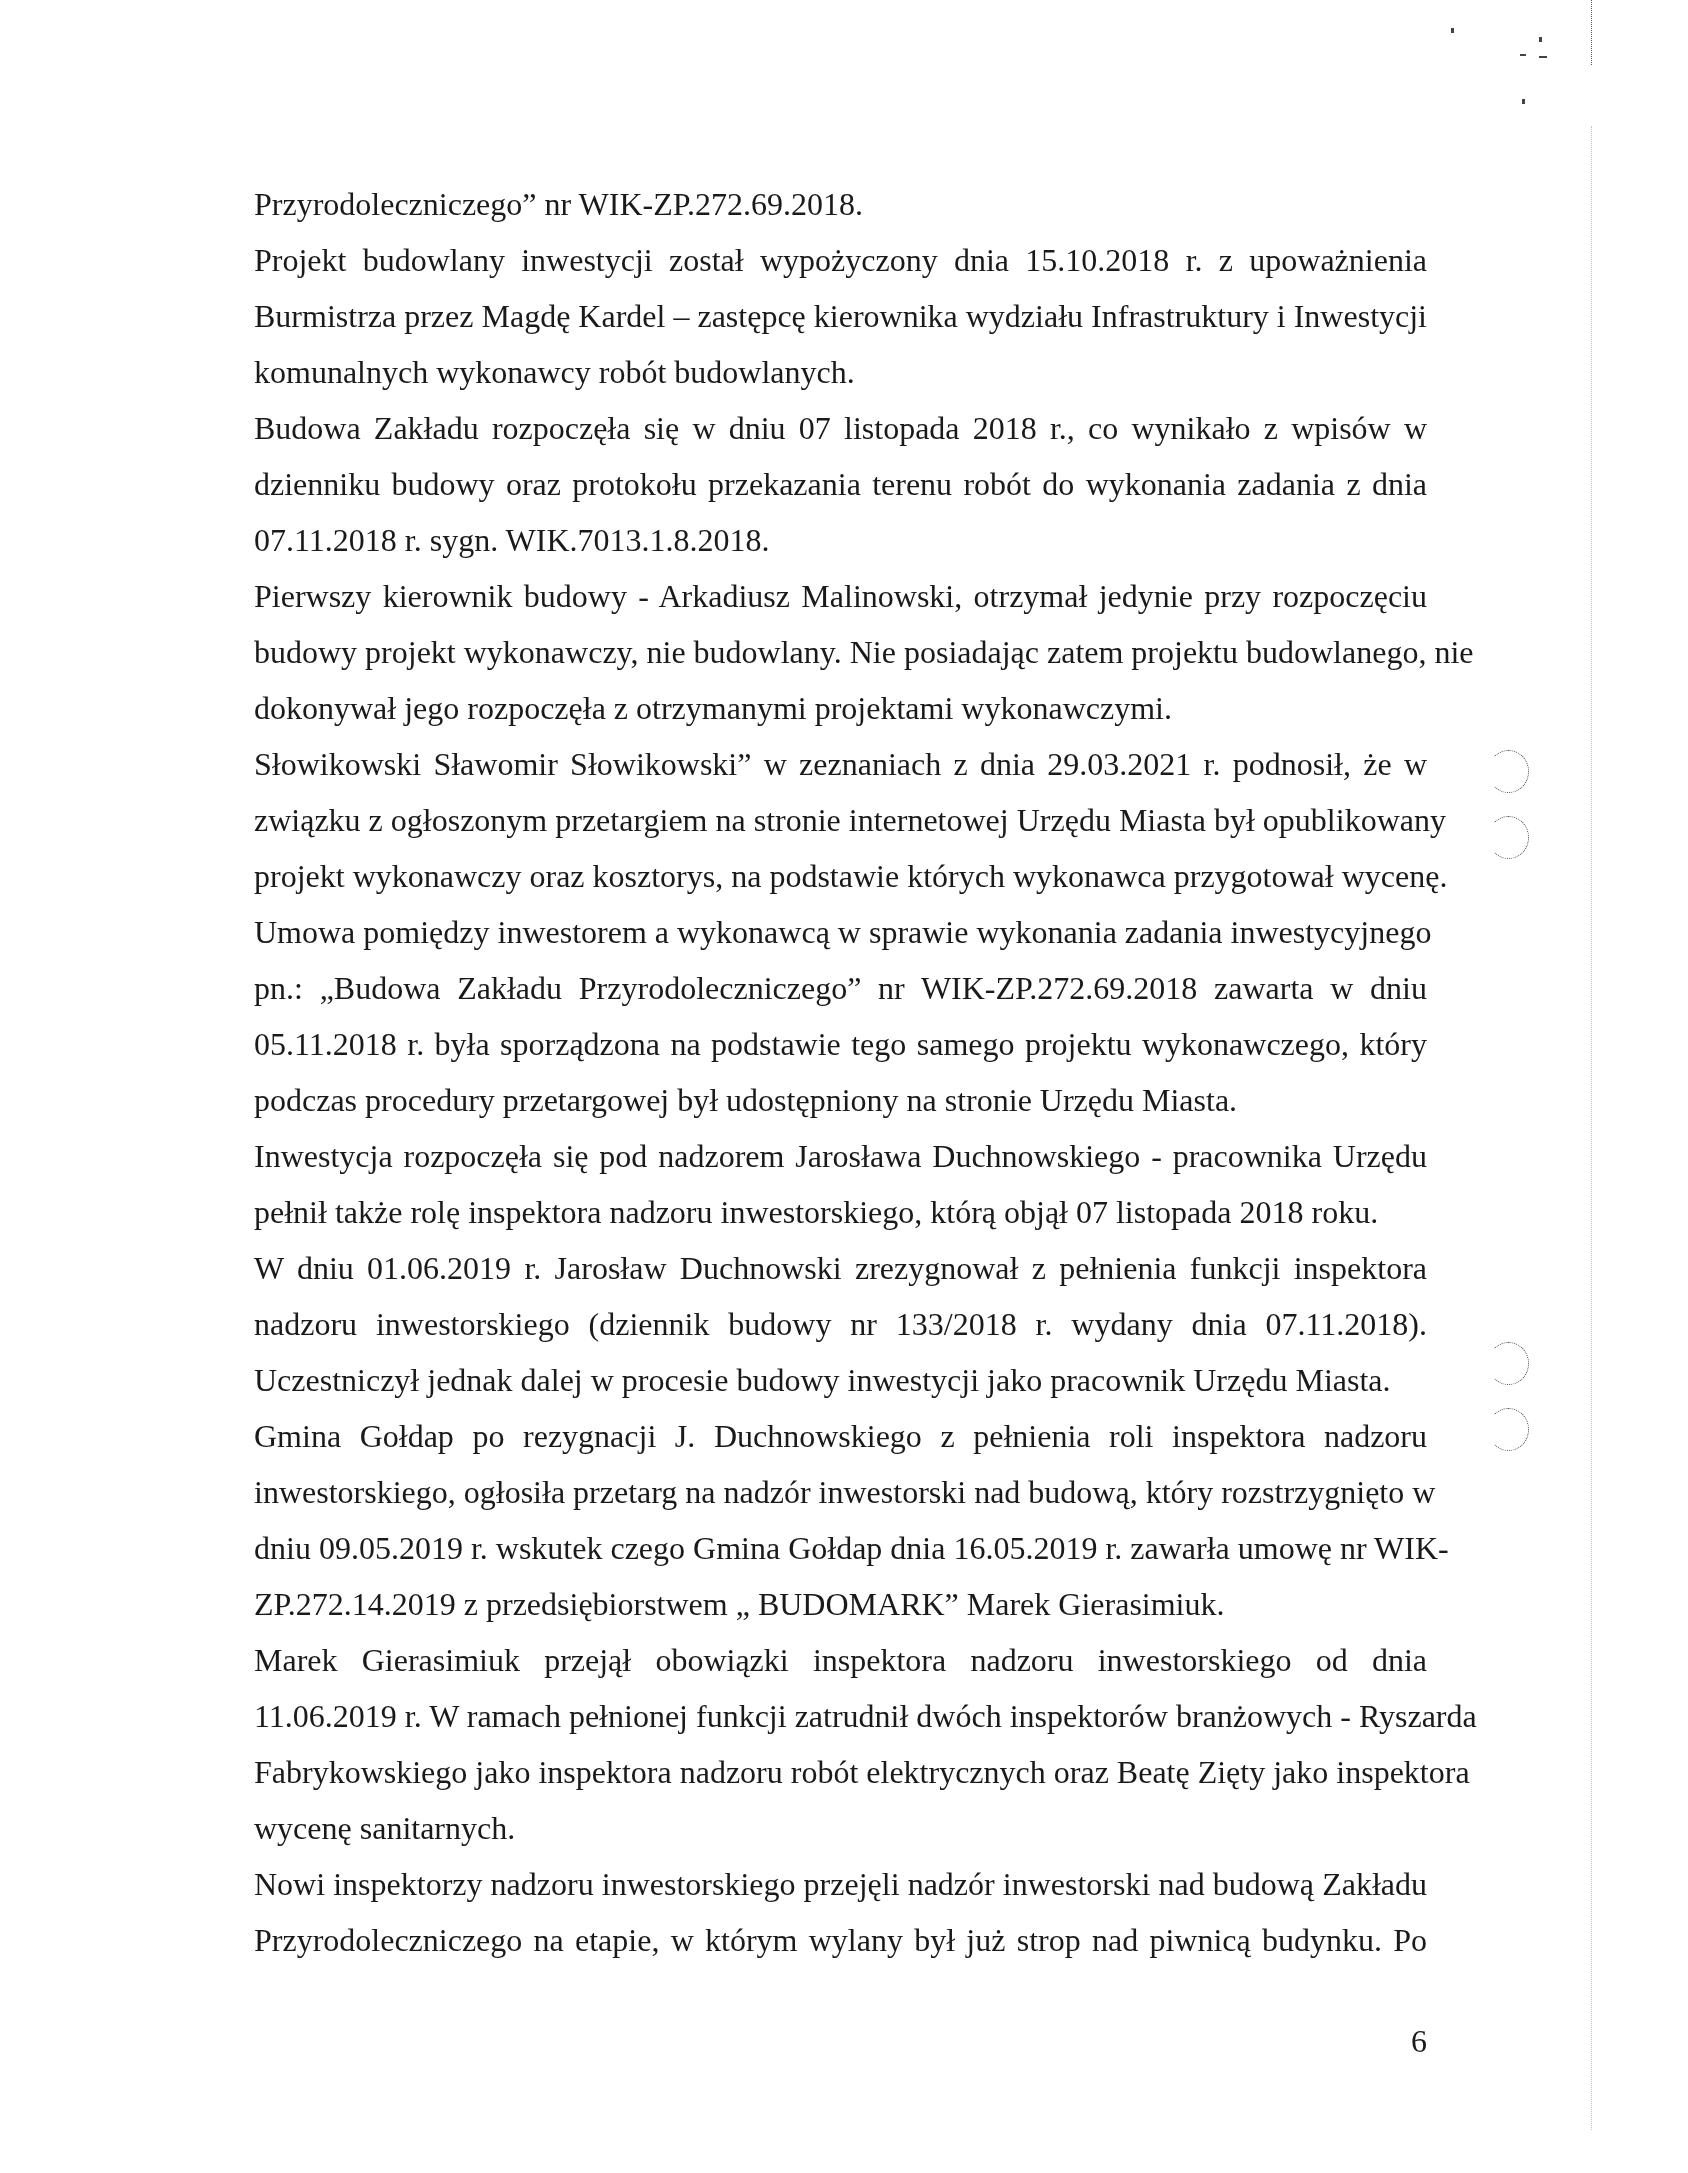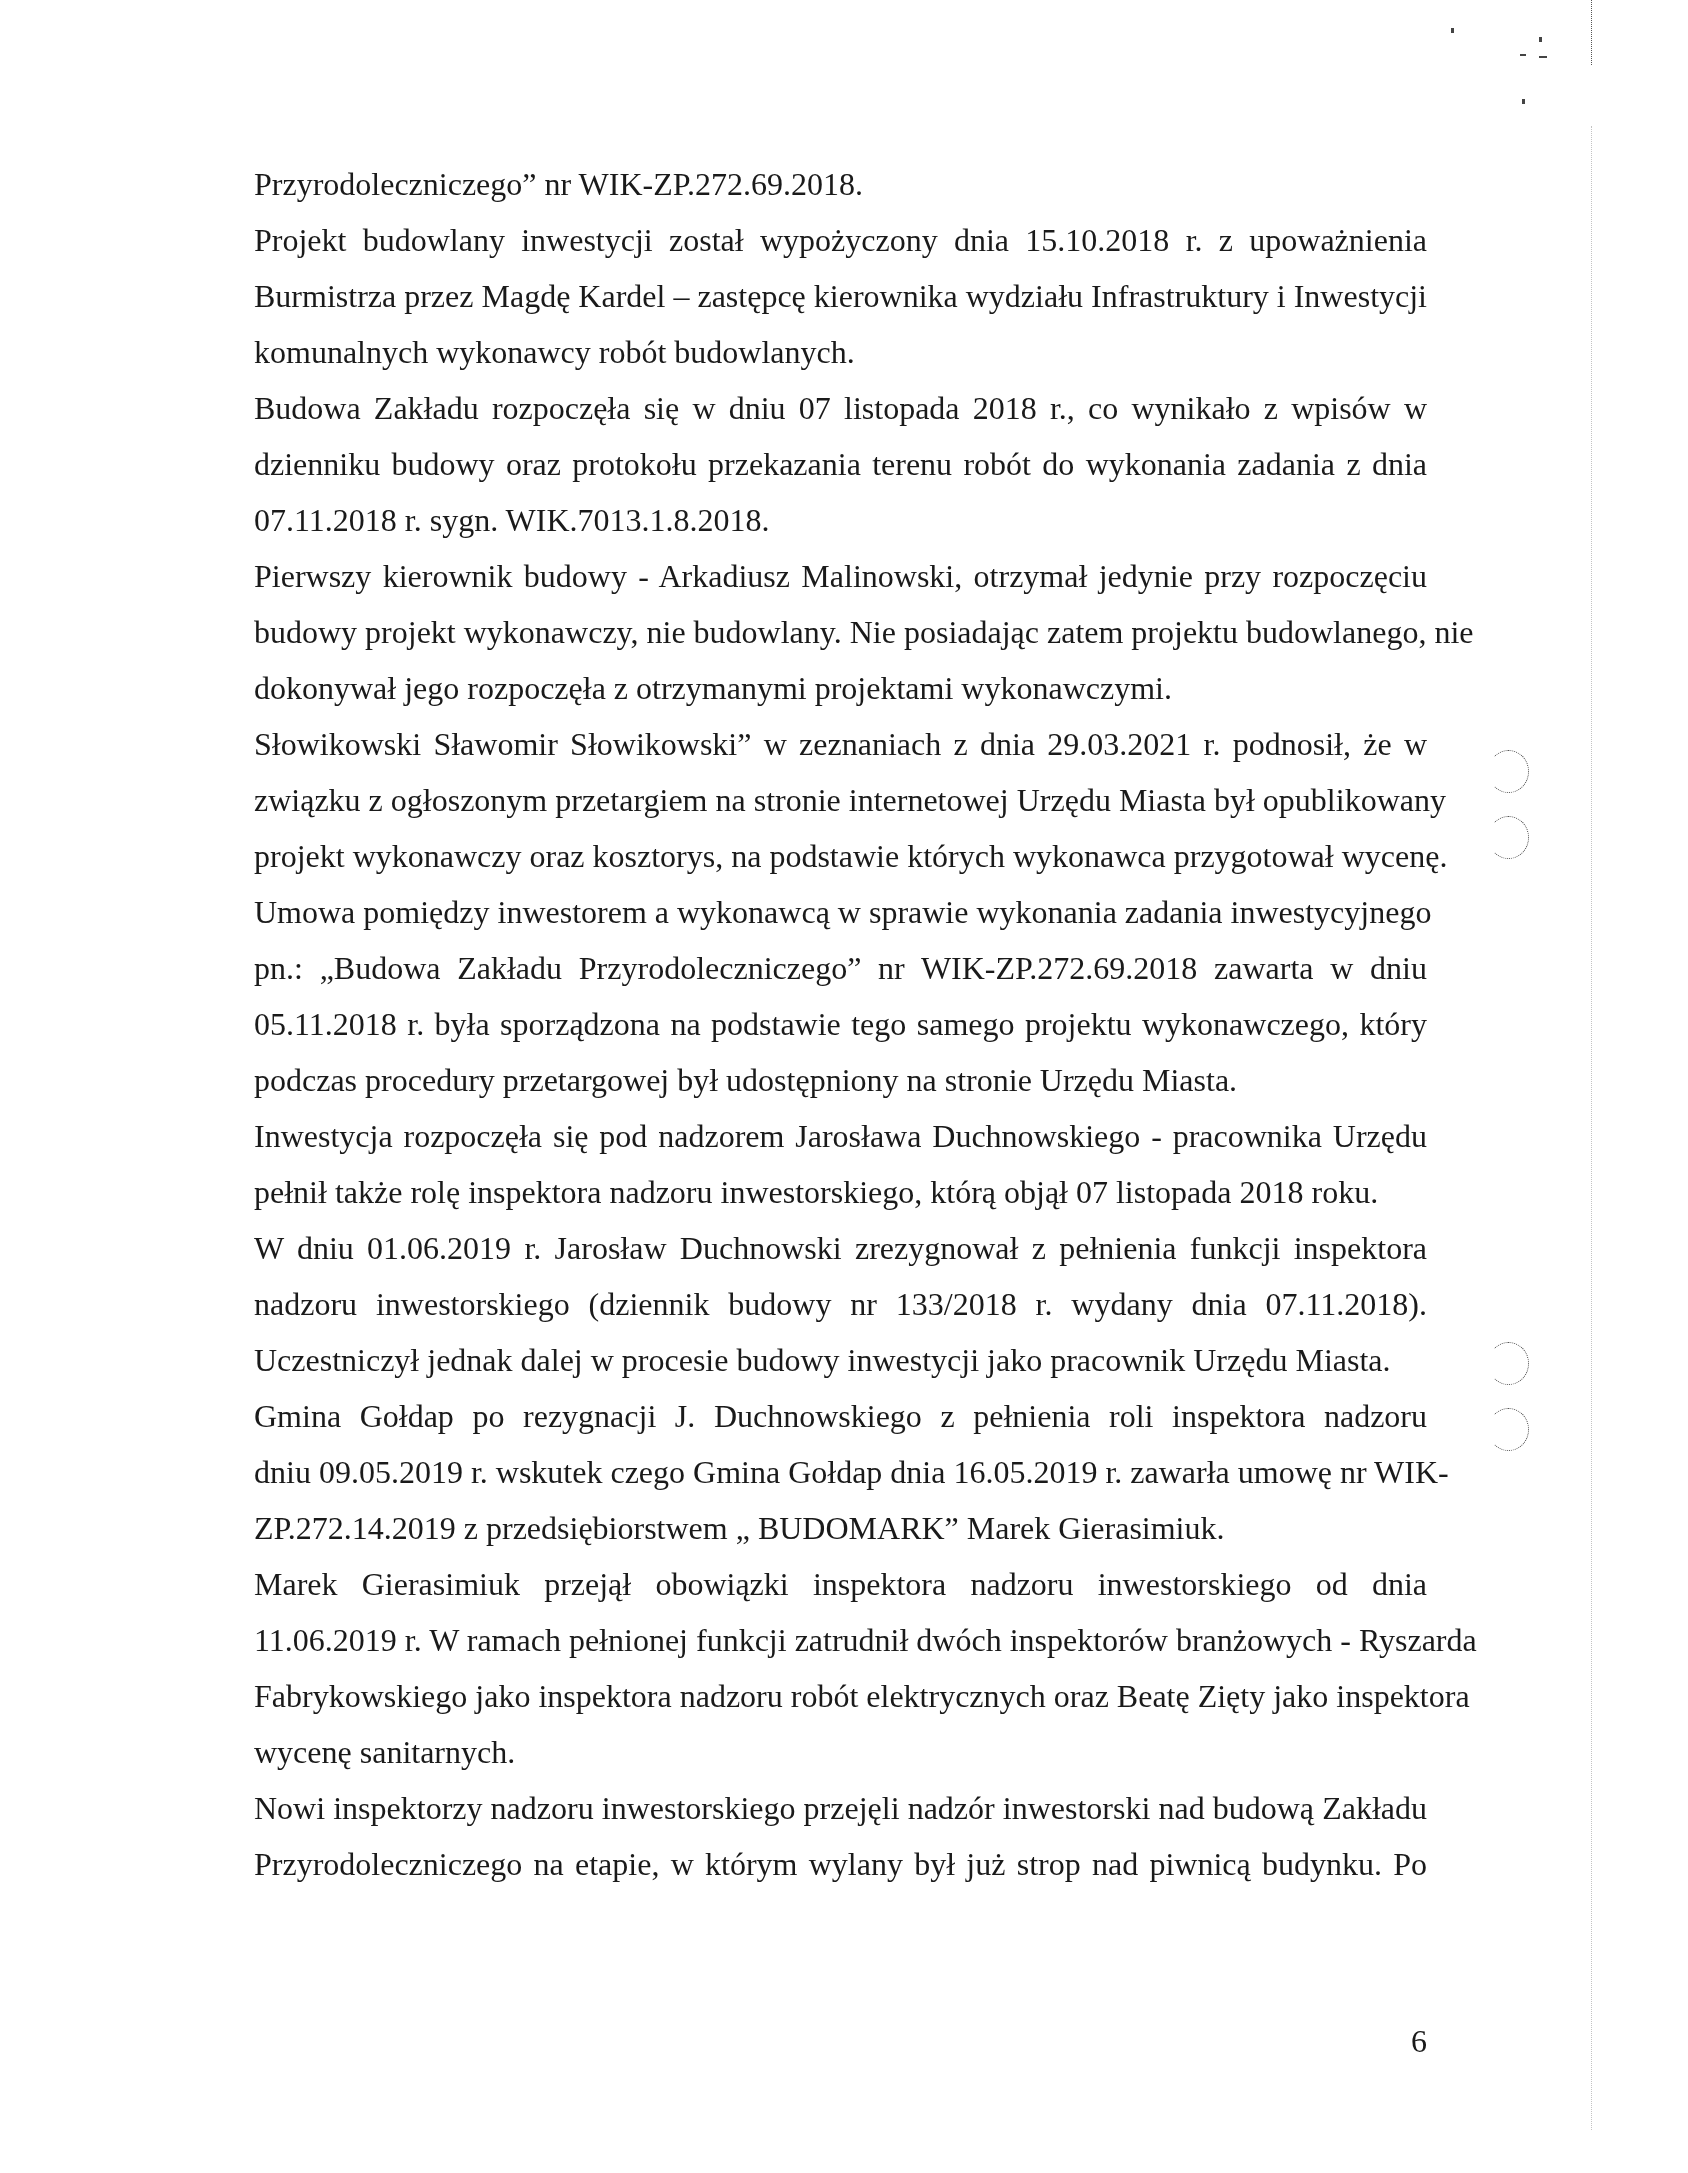--- a/index.html
+++ b/index.html
@@ -1,19 +1,19 @@
 <!DOCTYPE html>
 <html style="font-size:15px"><head>
 <meta charset="utf-8">
 <style>
   html, body { margin: 0; padding: 0; background: #ffffff; }
   body { width: 1688px; height: 2174px; position: relative; overflow: hidden; }
   .page { position: absolute; left: 0; top: 0; width: 1688px; height: 2174px; background: #ffffff; }
   .text-block {
-    position: absolute; left: 254px; top: 156px; width: 1173px;
+    position: absolute; left: 254px; top: 176px; width: 1173px;
     font-family: "Liberation Serif", "DejaVu Serif", serif;
     font-size: 32px; line-height: 56px; color: #1a1a1a;
   }
   .line { display: block; white-space: nowrap; text-align: justify; text-align-last: justify; height: 56px; }
   .line.last { text-align-last: left; }
   .page-number {
     position: absolute; left: 1411px; top: 2023px;
     font-family: "Liberation Serif", "DejaVu Serif", serif; font-size: 32px; color: #1a1a1a;
   }
   .edge-line { position: absolute; left: 1591px; width: 0; border-left: 1.9px dotted #555; }
@@ -41,20 +41,21 @@
       <span class="line">Umowa pomiędzy inwestorem a wykonawcą w sprawie wykonania zadania inwestycyjnego</span>
       <span class="line">pn.: „Budowa Zakładu Przyrodoleczniczego” nr WIK-ZP.272.69.2018 zawarta w dniu</span>
       <span class="line">05.11.2018 r. była sporządzona na podstawie tego samego projektu wykonawczego, który</span>
       <span class="line last">podczas procedury przetargowej był udostępniony na stronie Urzędu Miasta.</span>
       <span class="line">Inwestycja rozpoczęła się pod nadzorem Jarosława Duchnowskiego - pracownika Urzędu</span>
       <span class="line last">pełnił także rolę inspektora nadzoru inwestorskiego, którą objął 07 listopada 2018 roku.</span>
       <span class="line">W dniu 01.06.2019 r. Jarosław Duchnowski zrezygnował z pełnienia funkcji inspektora</span>
       <span class="line">nadzoru inwestorskiego (dziennik budowy nr 133/2018 r. wydany dnia 07.11.2018).</span>
       <span class="line last">Uczestniczył jednak dalej w procesie budowy inwestycji jako pracownik Urzędu Miasta.</span>
       <span class="line">Gmina Gołdap po rezygnacji J. Duchnowskiego z pełnienia roli inspektora nadzoru</span>
+      <span class="line">inwestorskiego, ogłosiła przetarg na nadzór inwestorski nad budową, który rozstrzygnięto w</span>
       <span class="line">dniu 09.05.2019 r. wskutek czego Gmina Gołdap dnia 16.05.2019 r. zawarła umowę nr WIK-</span>
       <span class="line last">ZP.272.14.2019 z przedsiębiorstwem „ BUDOMARK” Marek Gierasimiuk.</span>
       <span class="line">Marek Gierasimiuk przejął obowiązki inspektora   nadzoru   inwestorskiego   od   dnia</span>
       <span class="line">11.06.2019 r. W ramach pełnionej funkcji zatrudnił dwóch inspektorów branżowych - Ryszarda</span>
       <span class="line">Fabrykowskiego jako inspektora nadzoru robót elektrycznych oraz Beatę Zięty jako inspektora</span>
       <span class="line last">wycenę sanitarnych.</span>
       <span class="line">Nowi inspektorzy nadzoru inwestorskiego przejęli nadzór inwestorski nad budową Zakładu</span>
       <span class="line">Przyrodoleczniczego na etapie, w którym wylany był już strop nad piwnicą budynku. Po</span>
     </div>
   <div class="page-number">6</div>

